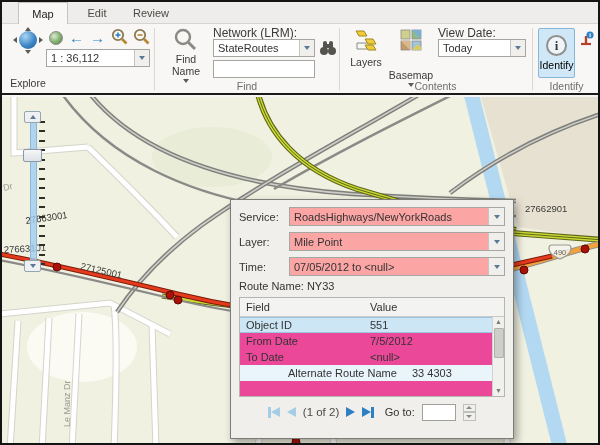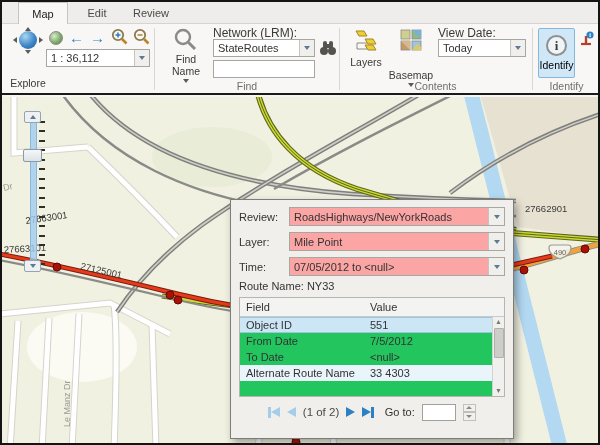--- a/index.html
+++ b/index.html
@@ -51,27 +51,27 @@
   .dlg-head .sp { flex:1; }
   .dlg-max { width:9px; height:8px; border:1.5px solid #fff; margin-right:9px; }
   .dlg-x { color:#fff; font-size:12px; font-weight:bold; line-height:12px; }
   .dlg-body { padding:7px 8px 0 8px; }
   .frow { display:flex; align-items:center; margin-bottom:6px; }
   .frow .flabel { width:50px; font-size:11px; color:#333; }
   .frow .combo2 { flex:1; position:relative; height:19px; background:#fca5a5; border:1px solid #a6a6a2; display:flex; align-items:center; font-size:11px; color:#333; }
   .combo2 .val { flex:1; padding-left:4px; white-space:nowrap; overflow:hidden; }
   .combo2 .dbtn { width:16px; height:100%; background:#f0efec; border-left:1px solid #c6c4c1; display:flex; align-items:center; justify-content:center; }
   .routename { font-size:11px; color:#333; margin:1px 0 5px 0; }
-  .dtable { border:1px solid #b5b5b1; background:#22c55e; height:100px; position:relative; }
+  .dtable { border:1px solid #b5b5b1; background:#ec4899; height:100px; position:relative; }
   .dt-head { display:flex; height:19px; background:#f3f3f1; border-bottom:1px solid #c9c9c5; font-size:11px; color:#333; align-items:center; }
   .dt-row { display:flex; height:16px; font-size:11px; color:#333; align-items:center; }
   .dt-c1 { width:124px; padding-left:6px; white-space:nowrap; overflow:hidden; }
   .dt-c2 { flex:1; padding-left:6px; white-space:nowrap; overflow:hidden; }
   .dt-row.sel { background:#cde6f5; box-shadow:inset 0 1px 0 #9cc5e2, inset 0 -1px 0 #9cc5e2; }
-  .dt-row.stripe { background:#e9f4fb; }
+  .dt-row.stripe { background:#e9f4fb;padding-left:42px; }
   .vscroll { position:absolute; right:0; top:19px; bottom:0; width:12px; background:#f0f0ee; border-left:1px solid #d2d2ce; display:flex; flex-direction:column; align-items:center; }
   .vs-arrow { font-size:7px; color:#7a7a76; line-height:10px; }
   .vs-thumb { width:10px; height:30px; background:#cdcdc9; border:1px solid #b0b0ac; border-radius:1px; margin:1px 0; }
   .pager { display:flex; align-items:center; justify-content:center; height:26px; margin-top:2px; gap:7px; }
   .tri-l { width:0;height:0;border-top:5.5px solid transparent;border-bottom:5.5px solid transparent;border-right:9px solid #2e80c4; }
   .tri-r { width:0;height:0;border-top:5.5px solid transparent;border-bottom:5.5px solid transparent;border-left:9px solid #2e80c4; }
   .pgbar { width:2.5px; height:11px; background:#2e80c4; }
   .dis .tri-l { border-right-color:#a5cde8; } .dis .pgbar { background:#a5cde8; }
   .pgtext { font-size:11.5px; color:#4a4a48; }
   .goto { font-size:11px; color:#333; margin-left:4px; }
@@ -314,21 +314,21 @@
       <div class="zthumb"></div>
       <div class="zbtn" style="top:147px;">
           <span class="tri-dn-s"></span>
         </div>
     </div>
   </div>
 
   <div class="dialog">
     <div class="dlg-body">
       <div class="frow">
-        <span class="flabel">Review:</span>
+        <span class="flabel">Service:</span>
         <div class="combo2">
           <span class="val">RoadsHighways/NewYorkRoads</span>
           <span class="dbtn">
               <span class="tri-dn"></span>
             </span>
         </div>
       </div>
       <div class="frow">
         <span class="flabel">Layer:</span>
         <div class="combo2">

